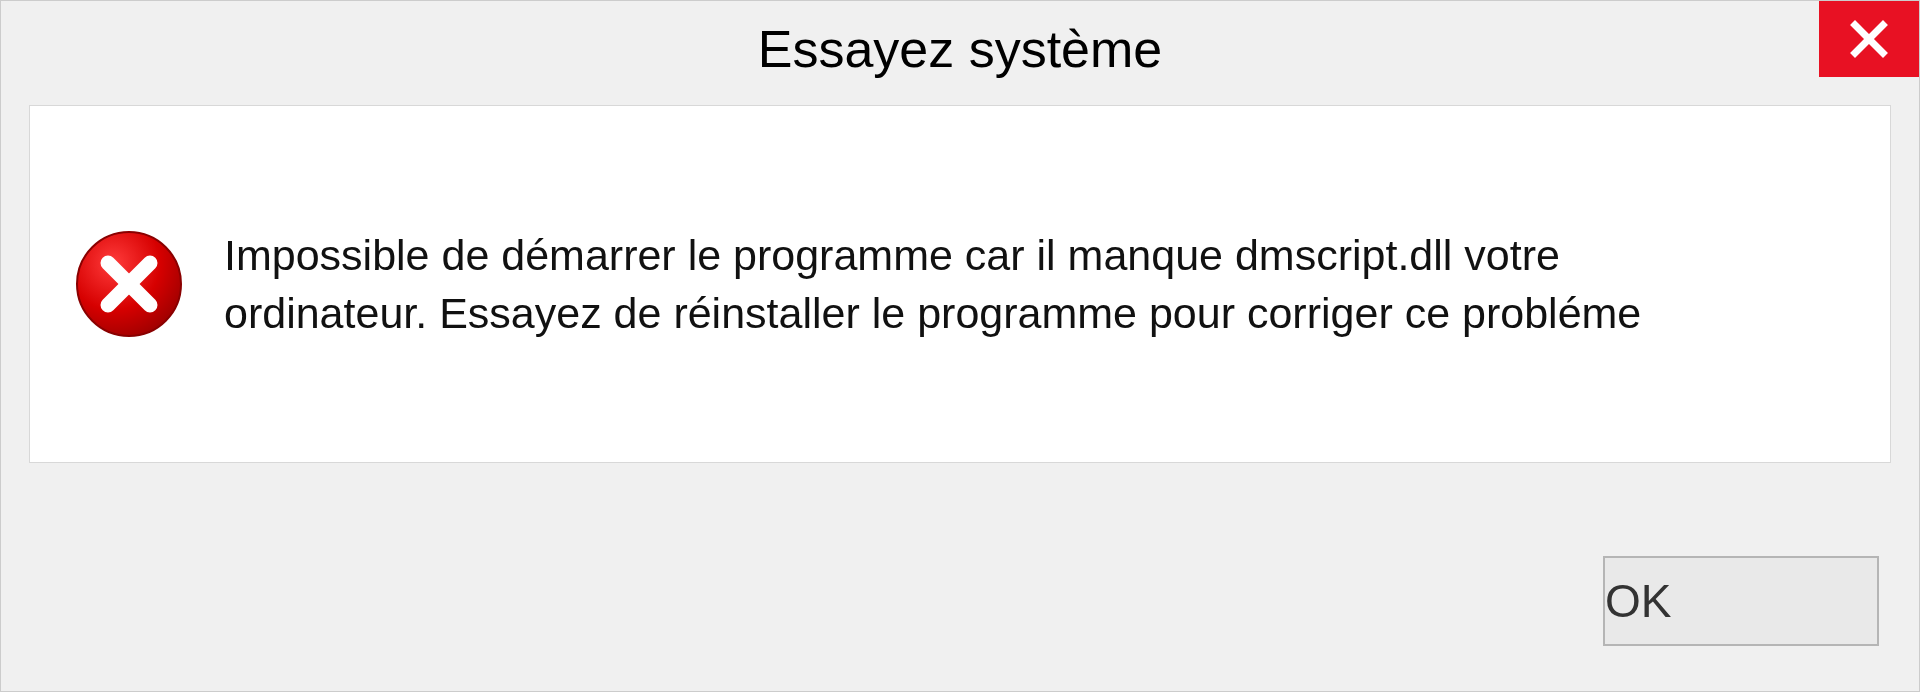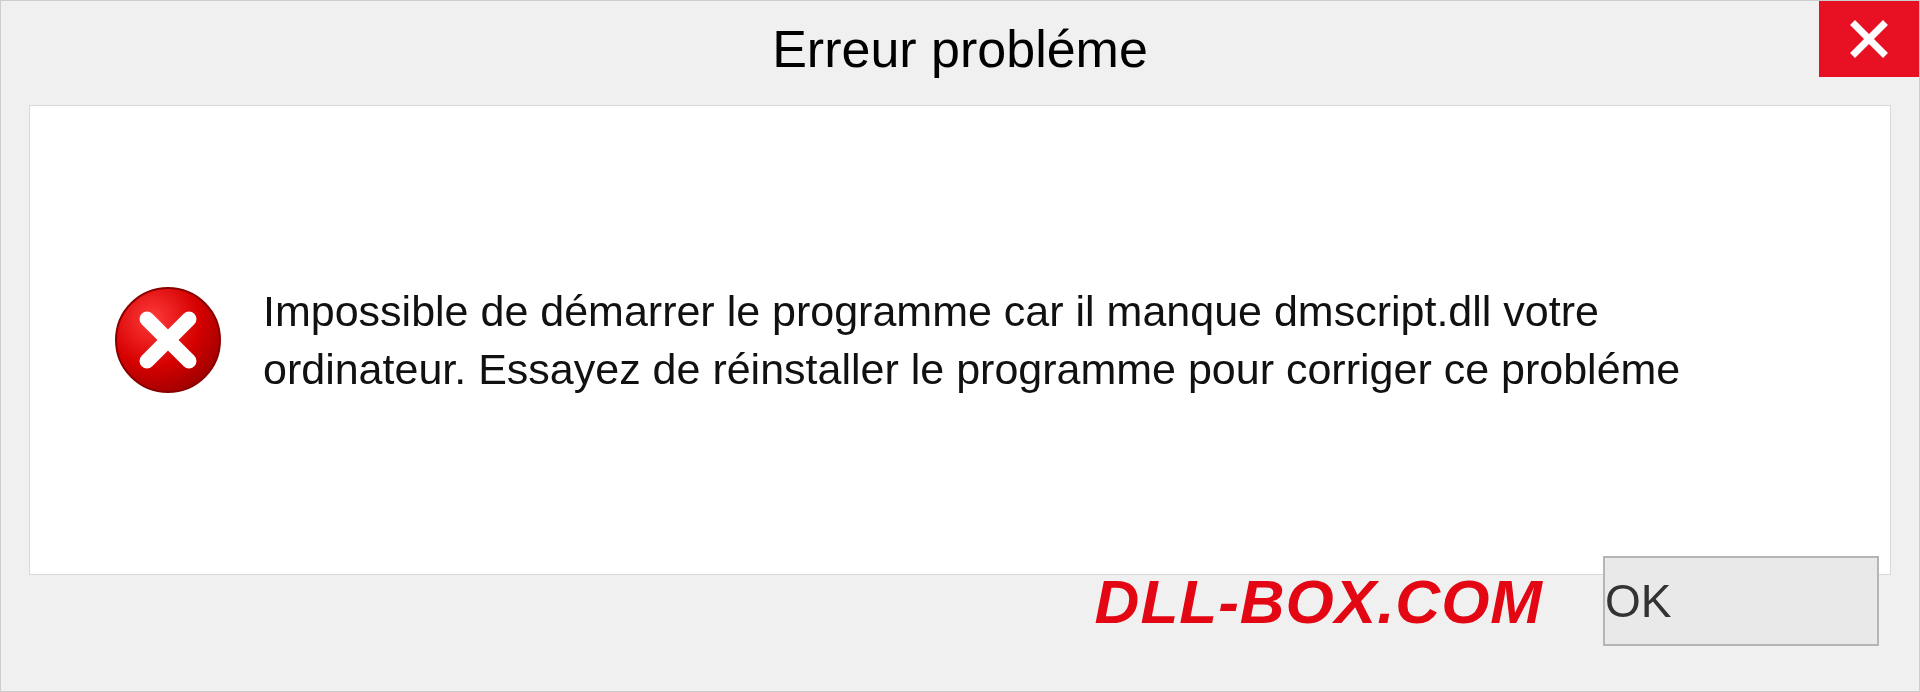--- a/index.html
+++ b/index.html
@@ -47,24 +47,24 @@
       cursor: pointer;
     }
     .close-btn svg {
       width: 40px;
       height: 40px;
     }
     .content-panel {
       margin: 8px 28px 0 28px;
       background: #ffffff;
       border: 1px solid #d8d8d8;
-      height: 470px;
+      height: 358px;
       display: flex;
       align-items: center;
-      padding: 0 63px;
+      padding: 0 24px;
     }
     .error-icon-wrap {
       flex-shrink: 0;
       width: 110px;
       height: 110px;
       margin-right: 40px;
       margin-left: 20px;
     }
     .error-icon-wrap svg {
       width: 110px;
@@ -109,21 +109,21 @@
       cursor: pointer;
       font-family: "Segoe UI", Arial, sans-serif;
     }
   </style>
 </head>
 <body>
 
 <div class="dialog">
 
   <div class="titlebar">
-    <div class="title-text">Erreur probléme</div>
+    <div class="title-text">Essayez système</div>
     <div class="close-btn">
       <svg viewBox="0 0 40 40">
         <line x1="6" y1="6" x2="34" y2="34" stroke="#ffffff" stroke-width="7" stroke-linecap="square"></line>
         <line x1="34" y1="6" x2="6" y2="34" stroke="#ffffff" stroke-width="7" stroke-linecap="square"></line>
       </svg>
     </div>
   </div>
 
   <div class="content-panel">
     <div class="error-icon-wrap">
@@ -137,19 +137,18 @@
         </defs>
         <circle cx="55" cy="55" r="52" fill="url(#redgrad)" stroke="#8a0000" stroke-width="2"></circle>
         <line x1="34" y1="34" x2="76" y2="76" stroke="#ffffff" stroke-width="15" stroke-linecap="round"></line>
         <line x1="76" y1="34" x2="34" y2="76" stroke="#ffffff" stroke-width="15" stroke-linecap="round"></line>
       </svg>
     </div>
     <div class="message-text">Impossible de démarrer le programme car il manque dmscript.dll votre ordinateur. Essayez de réinstaller le programme pour corriger ce probléme</div>
   </div>
 
   <div class="footer">
-    <div class="brand">DLL-BOX.COM</div>
     <div class="ok-button">
       <span>OK</span>
     </div>
   </div>
 
 </div>
 
 </body></html>

